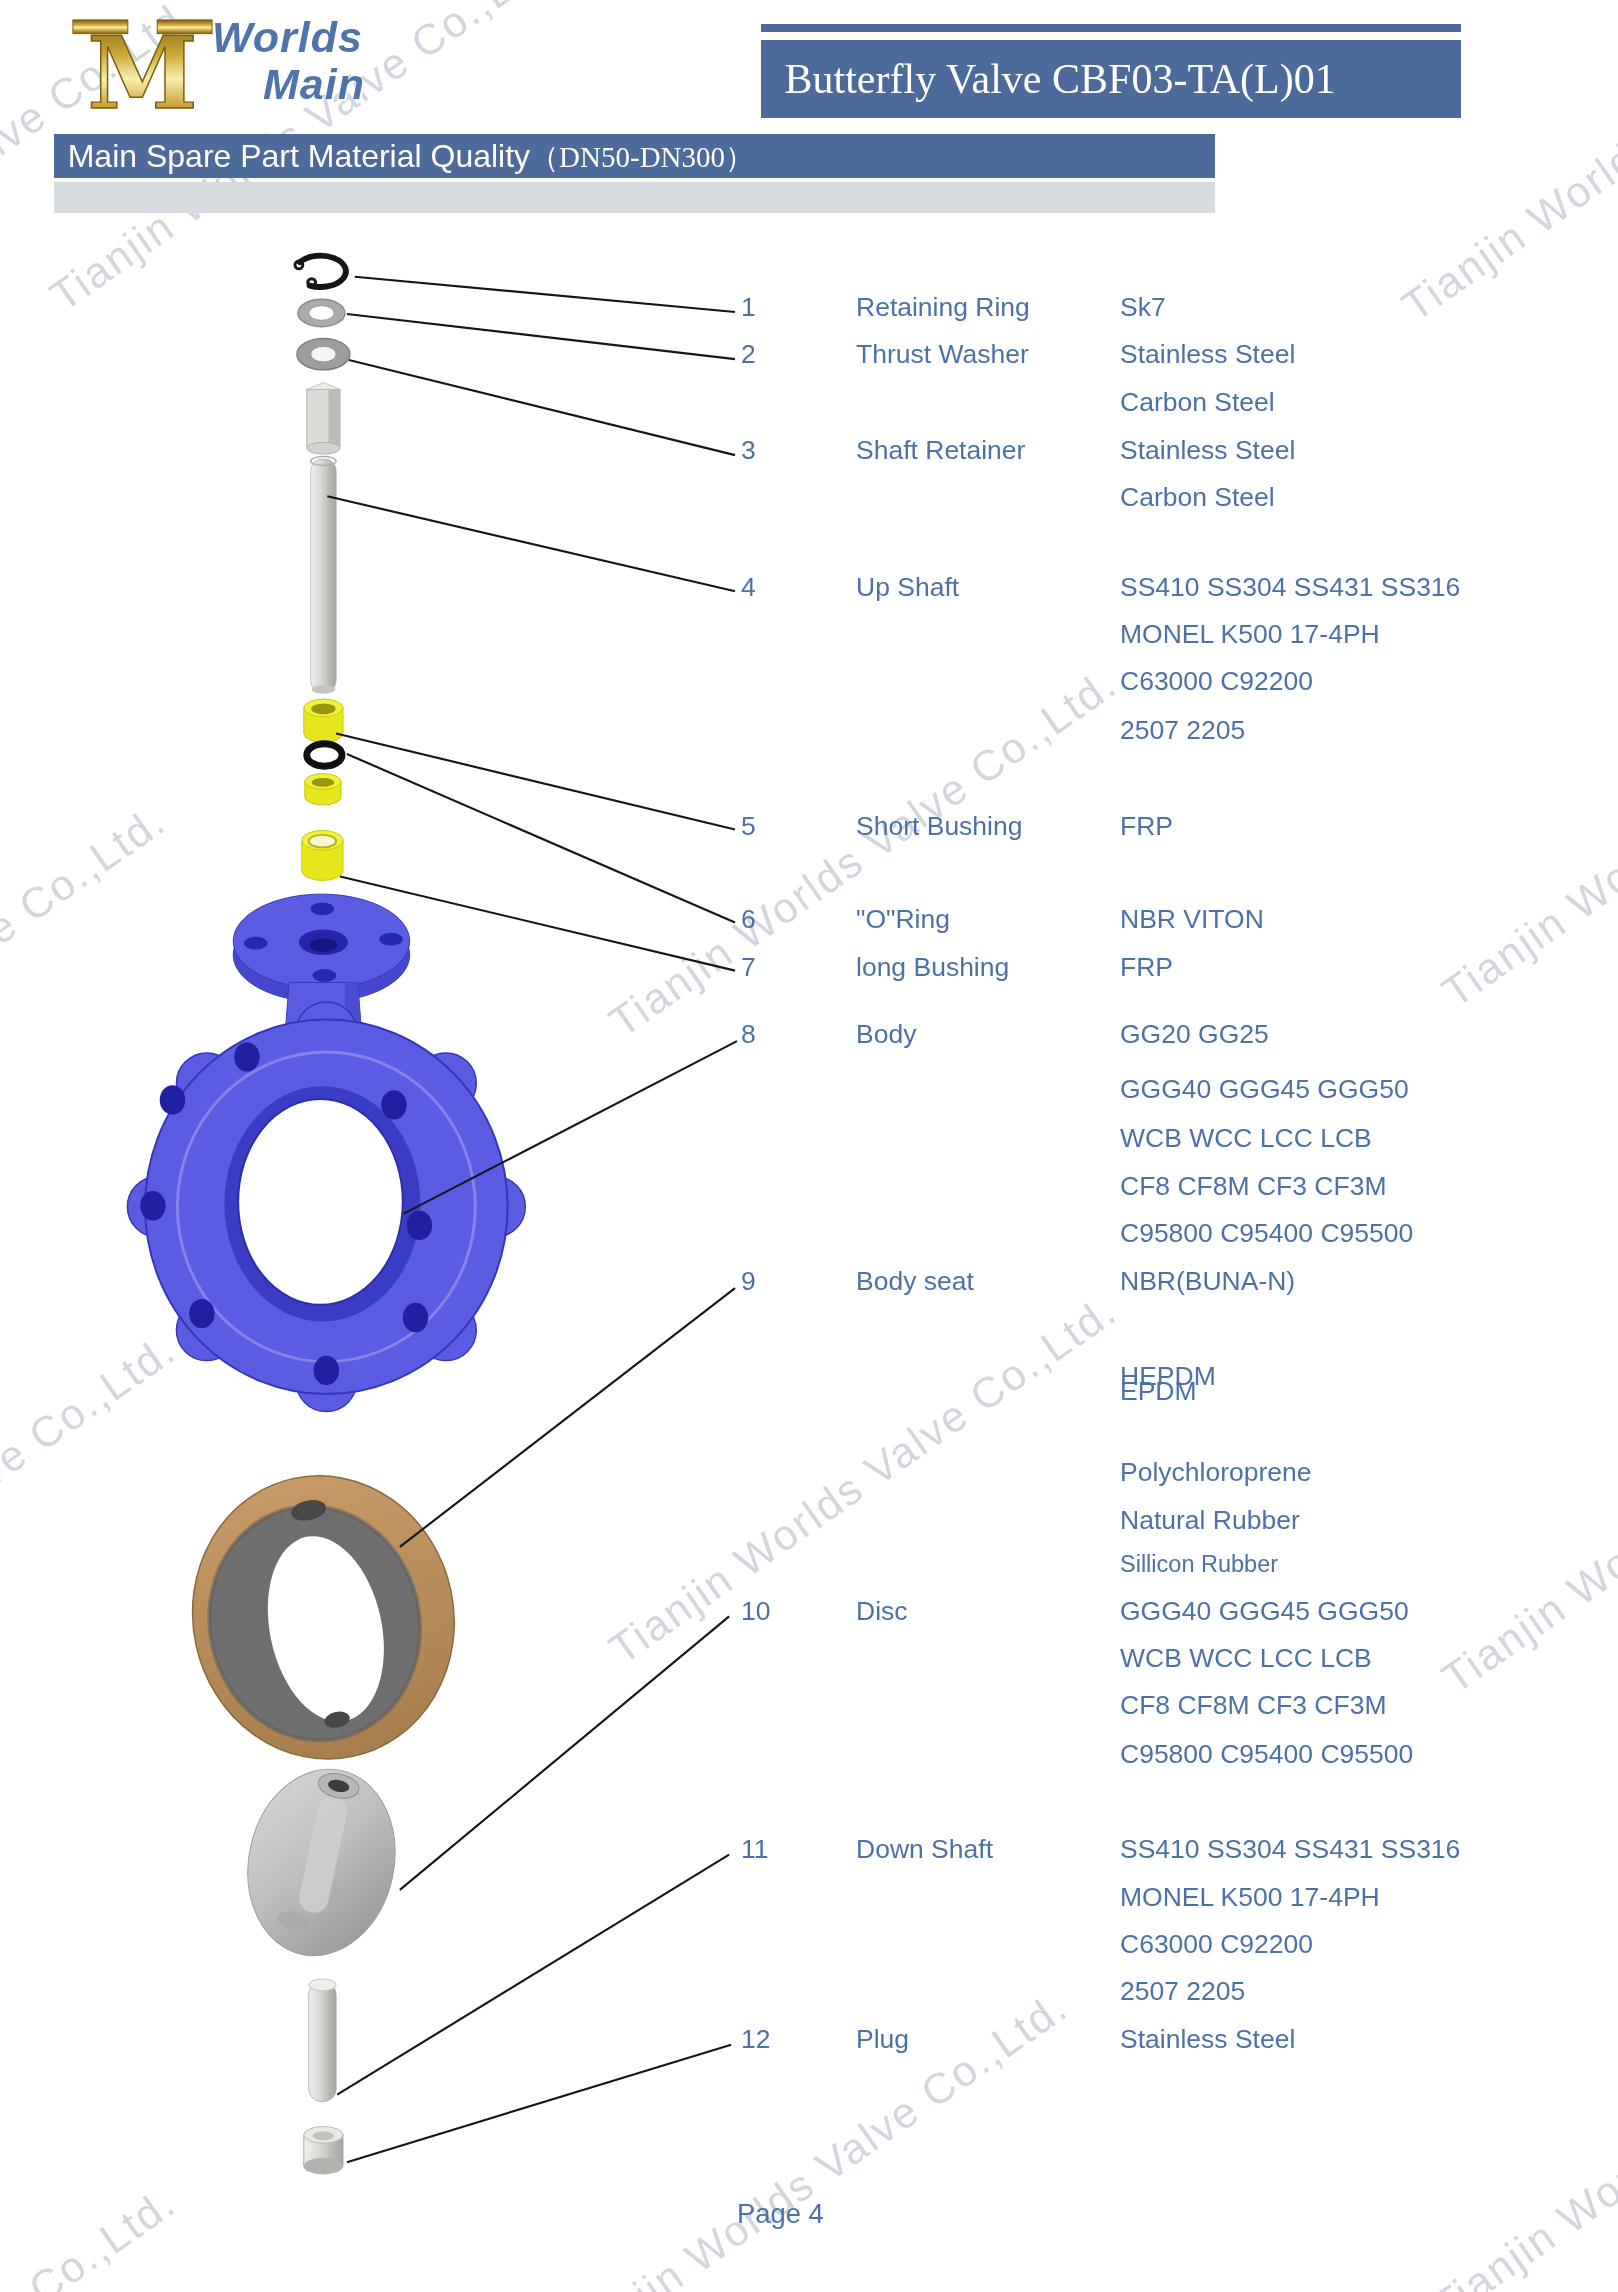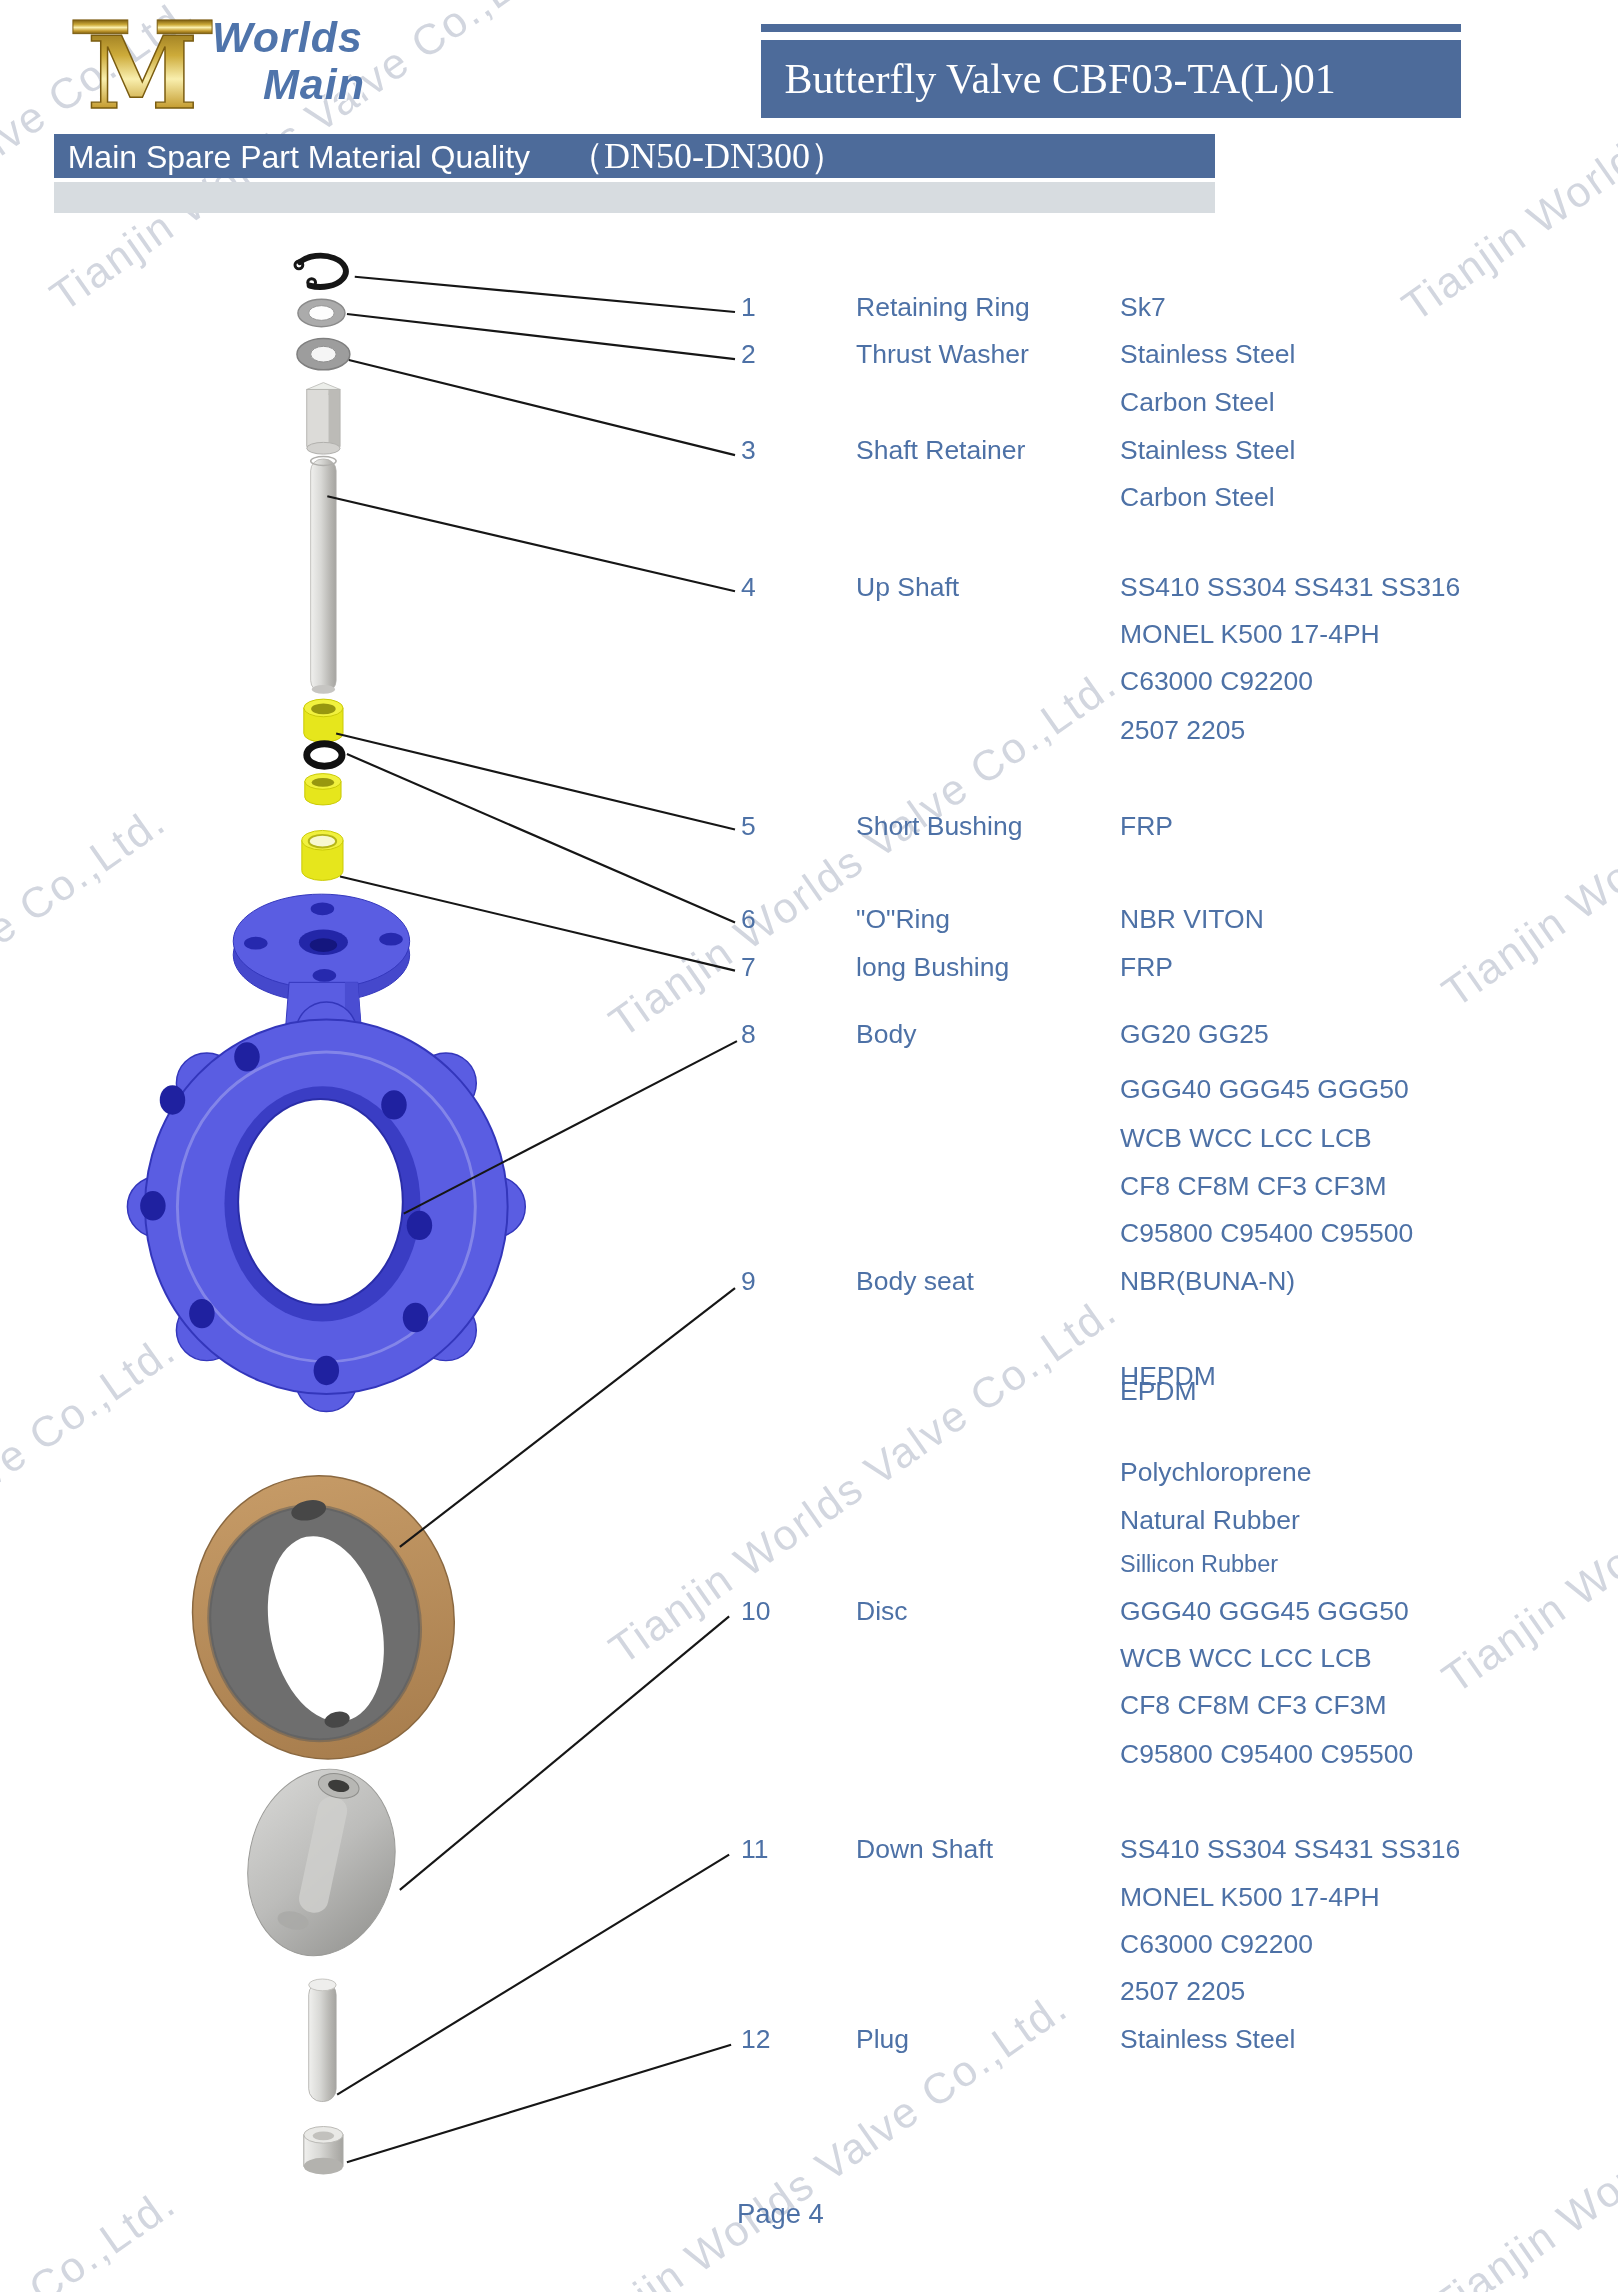--- a/index.html
+++ b/index.html
@@ -28,21 +28,21 @@
   #title-box{
     left:761px;top:40px;width:700px;height:78px;background:var(--accent-blue);
     color:#ffffff;font-family:"Liberation Serif",serif;font-size:42px;line-height:78px;
     padding-left:23.5px;box-sizing:border-box;white-space:nowrap;
   }
   #banner{
     left:54px;top:134px;width:1161px;height:44px;background:var(--accent-blue);
     color:#ffffff;font-size:32px;line-height:44px;padding-left:13.7px;box-sizing:border-box;
     white-space:nowrap;
   }
-  #banner .range{font-family:"Liberation Serif",serif;font-size:36px;margin-left:38px;}
+  #banner .range{font-family:"Liberation Serif",serif;font-size:29px;}
   #gray-strip{left:54px;top:182px;width:1161px;height:31px;background:var(--strip-gray);}
   
   #diagram{position:absolute;left:0;top:0;z-index:2;}
   .leader{stroke:var(--line-black);stroke-width:2.2;fill:none;}
   
   #list-layer{position:absolute;inset:0;z-index:3;pointer-events:none;}
   .plist-line{position:absolute;left:0;top:0;width:1618px;height:39px;color:var(--text-blue);font-size:26.5px;}
   .plist-line span{position:absolute;white-space:nowrap;}
   .plist-line .c-num{left:var(--num-x);}
   .plist-line .c-name{left:var(--name-x);}

